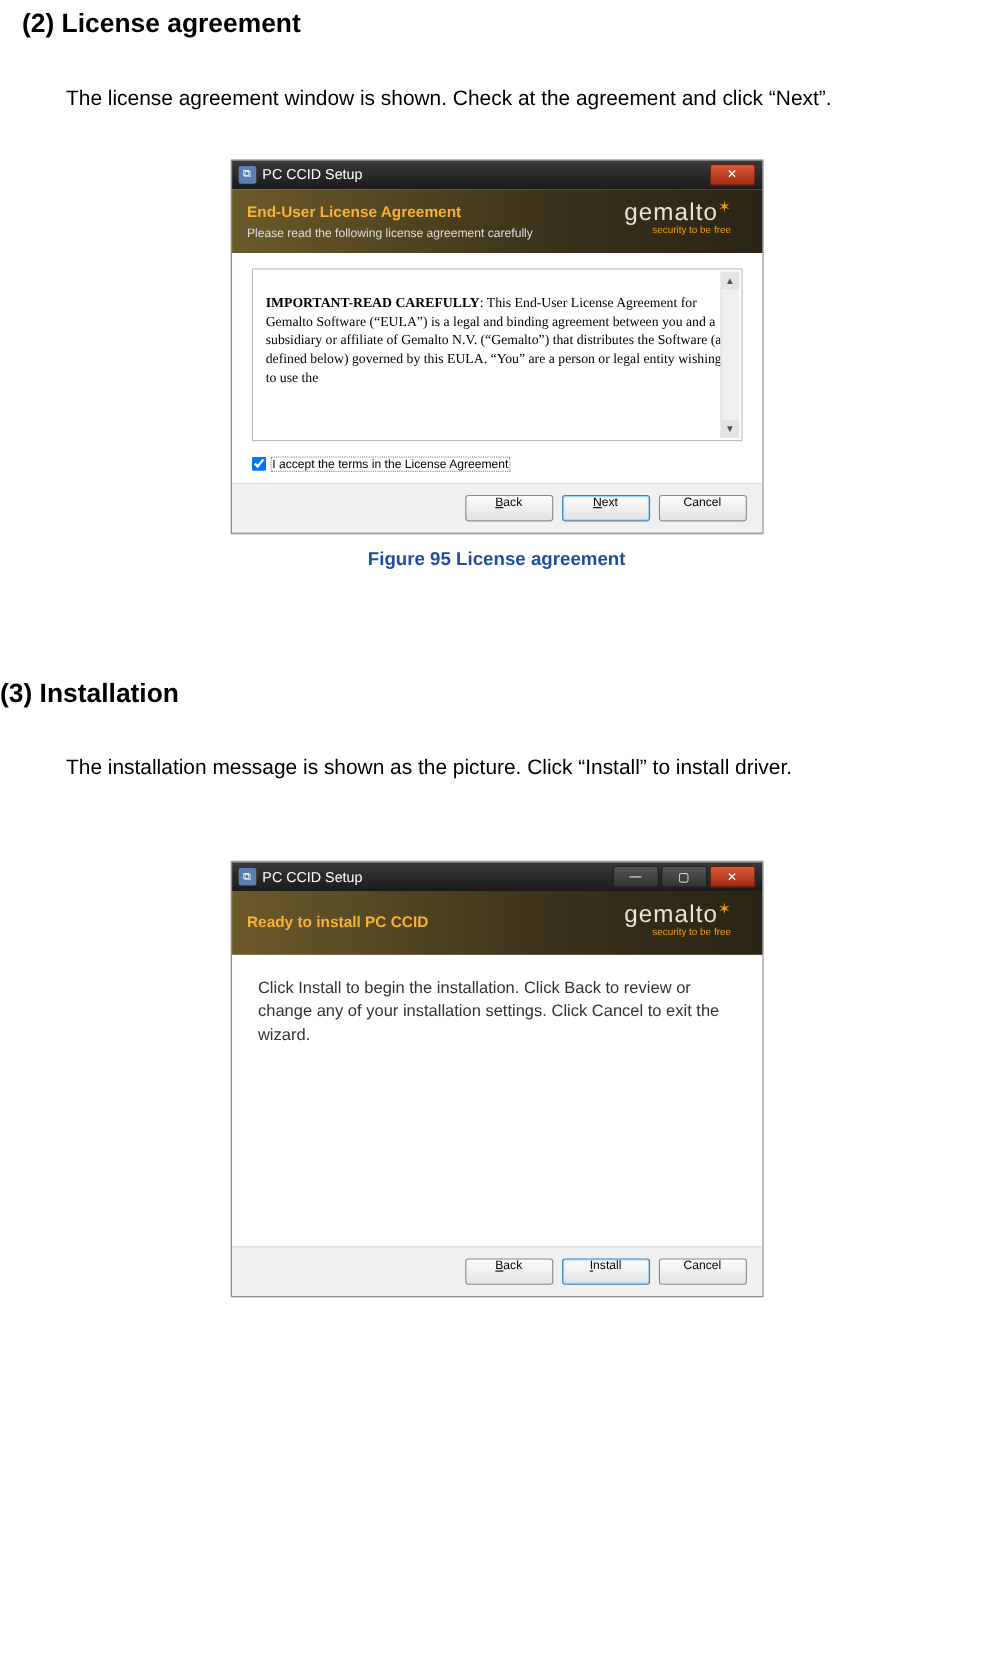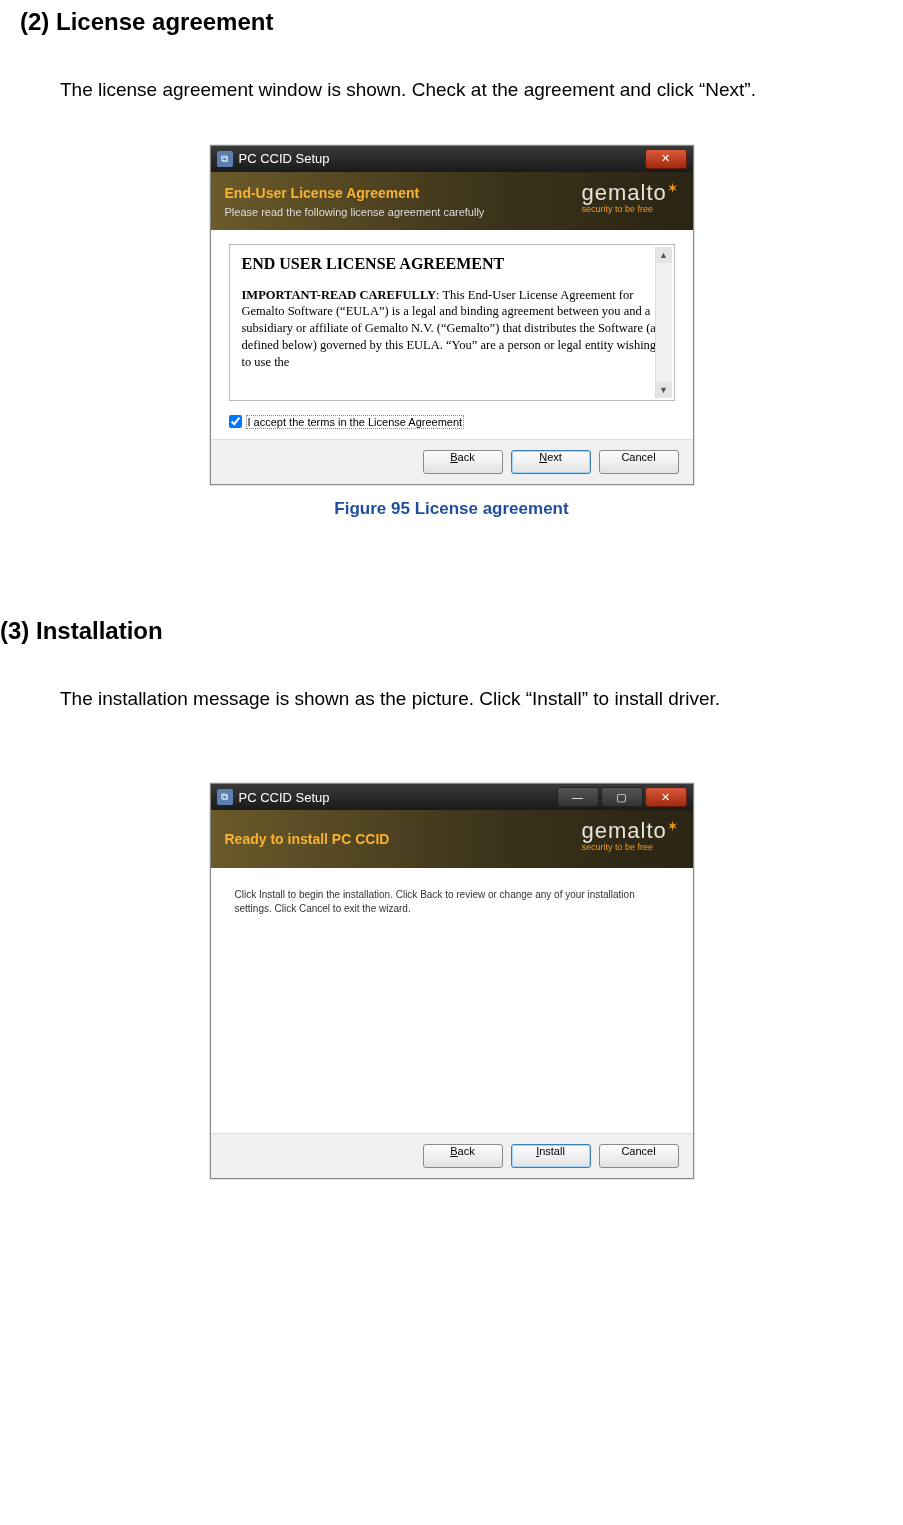--- a/index.html
+++ b/index.html
@@ -15,42 +15,42 @@
 .titlebar{height:26px;background:linear-gradient(to bottom,#3a3a3a,#1a1a1a);display:flex;align-items:center;padding:0 6px;color:#fff;font-size:13px}
 .titlebar .sys-icon{width:16px;height:16px;background:#5a7fb0;border-radius:2px;margin-right:6px;display:flex;align-items:center;justify-content:center;font-size:10px}
 .titlebar .spacer{flex:1}
 .winbtn{width:40px;height:18px;margin-left:2px;border-radius:3px;display:flex;align-items:center;justify-content:center;font-size:11px;color:#fff}
 .winbtn.min{background:linear-gradient(to bottom,#555,#333);border:1px solid #222}
 .winbtn.max{background:linear-gradient(to bottom,#555,#333);border:1px solid #222}
 .winbtn.close{background:linear-gradient(to bottom,#d85a3a,#a02a10);border:1px solid #6a1a08}
 .banner{height:58px;background:linear-gradient(to right,#6b5a2a 0%,#3a321a 60%,#2a2414 100%);display:flex;align-items:center;padding:0 14px;position:relative}
 .banner-left{color:#f9b233;font-weight:bold;font-size:14px}
 .banner-sub{color:#ddd;font-size:11px;display:block;margin-top:4px;font-weight:normal}
-.banner-logo{position:absolute;right:14px;top:8px;text-align:left}
+.banner-logo{position:absolute;right:28px;top:8px;text-align:right}
 .banner-logo .brand{color:#e8e4da;font-size:22px;font-weight:300;letter-spacing:1px}
 .banner-logo .star{color:#f39c12;font-size:14px;vertical-align:top}
 .banner-logo .tag{color:#f39c12;font-size:9px;display:block;margin-top:-2px}
 .content{background:#fff;padding:14px 18px 10px;min-height:170px;position:relative}
 .eula-box{border:1px solid #bbb;background:#fff;padding:10px 12px 10px 12px;font-family:'Times New Roman',serif;font-size:13px;position:relative;height:135px}
 .eula-title{font-weight:bold;font-size:16px;margin:0 0 14px 0}
 .eula-text{font-size:12.5px;line-height:1.35}
 .eula-text b{font-weight:bold}
 .scroll{position:absolute;right:2px;top:2px;bottom:2px;width:16px;background:#f0f0f0;border-left:1px solid #ddd}
 .scroll .arr{height:16px;background:#e4e4e4;display:flex;align-items:center;justify-content:center;font-size:9px;color:#555}
 .scroll .track{flex:1}
 .scroll{display:flex;flex-direction:column}
 .accept-row{margin-top:14px;display:flex;align-items:center;font-size:11px}
 .accept-row input{margin:0 4px 0 0}
 .accept-row label{border:1px dotted #888;padding:0 1px}
 .btnbar{background:#f0f0f0;border-top:1px solid #ddd;padding:10px 14px;display:flex;justify-content:flex-end;gap:8px}
 .btn{width:78px;height:22px;font-size:11px;background:linear-gradient(to bottom,#fdfdfd,#e2e2e2);border:1px solid #8a8a8a;border-radius:3px;display:flex;justify-content:center;cursor:pointer}
 .btn.primary{border:1px solid #3c7fb1;box-shadow:0 0 0 1px #a3d3f5 inset}
 .u{text-decoration:underline}
 
-.content2{background:#fff;padding:20px 24px 10px;min-height:235px;font-size:10px;color:#333;line-height:1.4}
+.content2{background:#fff;padding:20px 24px 10px;min-height:235px;font-size:15px;color:#333;line-height:1.4}
 .pagenum{text-align:center;font-size:20px;margin-top:30px}
 
 
 .dlg2 .winbtn.max{background:linear-gradient(to bottom,#555,#333)}
 </style>
 </head>
 <body>
 
 <div class="page">
   <h3>(2) License agreement</h3>
@@ -75,21 +75,20 @@
           <span class="tag">security to be free</span>
         </div>
       </div>
       <div class="content">
         <div class="eula-box">
           <div class="scroll">
             <div class="arr">▲</div>
             <div class="track"></div>
             <div class="arr">▼</div>
           </div>
-          <p class="eula-title">END USER LICENSE AGREEMENT</p>
           <p class="eula-text"><b>IMPORTANT-READ CAREFULLY</b><span>:  This End-User License Agreement for Gemalto Software (“EULA”) is a legal and binding agreement between you and a subsidiary or affiliate of Gemalto N.V. (“Gemalto”) that distributes the Software (as defined below) governed by this EULA.  “You” are a person or legal entity wishing to use the</span></p>
         </div>
         <div class="accept-row">
           <input type="checkbox" checked="" style="">
           <label>I accept the terms in the License Agreement</label>
         </div>
       </div>
       <div class="btnbar">
         <div class="btn">
             <span><span class="u">B</span><span>ack</span></span>

